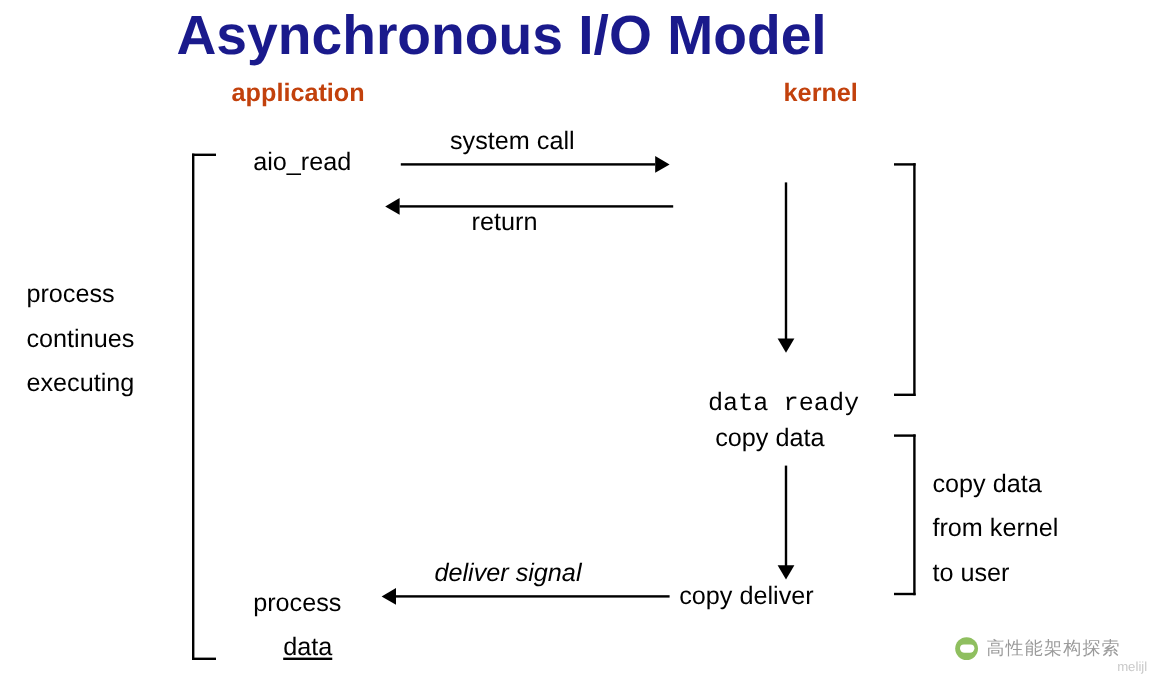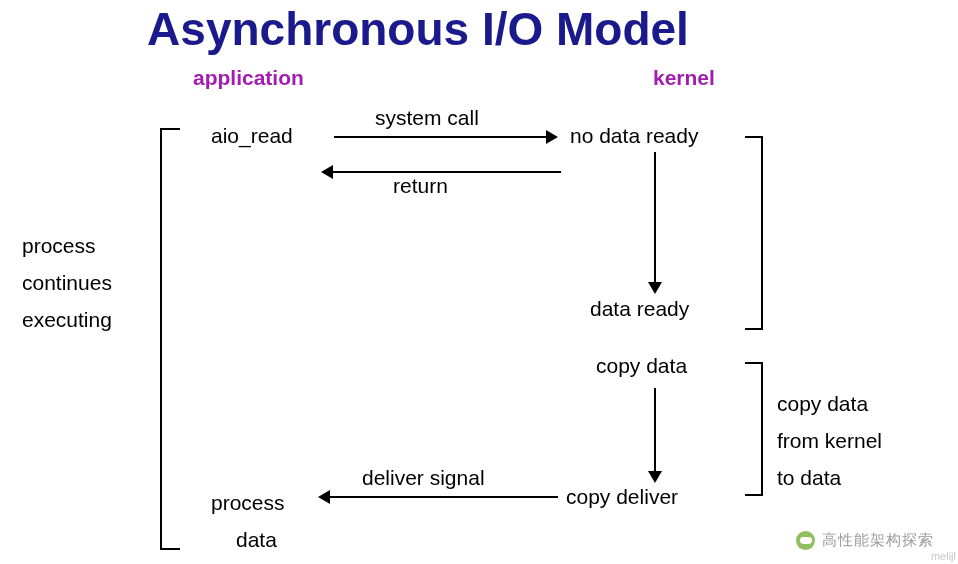--- a/index.html
+++ b/index.html
@@ -28,21 +28,21 @@
     font-size: 46px;
     font-weight: bold;
     color: #1a1a8c;
     letter-spacing: 0px;
     font-family: "Liberation Sans", sans-serif;
   }
   .col-head {
     position: absolute;
     font-size: 21px;
     font-weight: bold;
-    color: #a21caf;
+    color: #c2410c;
   }
   .lbl {
     position: absolute;
     font-size: 21px;
     color: #000000;
     white-space: nowrap;
   }
   .lbl.multi {
     white-space: normal;
     line-height: 37px;
@@ -133,45 +133,44 @@
   <div class="lbl" style="left:211px; top:124px;">aio_read</div>
 
   <div class="line hline" style="left:334px; top:136px; width:212px;"></div>
   <div class="arrow-r" style="left:546px; top:130px;"></div>
   <div class="lbl" style="left:375px; top:106px;">system call</div>
 
   <div class="line hline" style="left:333px; top:171px; width:228px;"></div>
   <div class="arrow-l" style="left:321px; top:165px;"></div>
   <div class="lbl" style="left:393px; top:174px;">return</div>
 
-  <div class="lbl" style="left:570px; top:124px;">no data ready</div>
 
   <div class="line vline" style="left:654px; top:152px; height:132px;"></div>
   <div class="arrow-d" style="left:648px; top:282px;"></div>
 
-  <div class="lbl" style="left:590px; top:297px;">data ready</div>
+  <div class="lbl" style="left:590px; top:326px;font-family:Liberation Mono, monospace;">data ready</div>
 
   <div class="brace" style="left:745px; top:136px; width:16px; height:190px;"></div>
 
   <div class="lbl" style="left:596px; top:354px;">copy data</div>
 
   <div class="line vline" style="left:654px; top:388px; height:85px;"></div>
   <div class="arrow-d" style="left:648px; top:471px;"></div>
 
   <div class="brace" style="left:745px; top:362px; width:16px; height:130px;"></div>
-  <div class="lbl multi" style="left:777px; top:385px; width:160px;"><span>copy data</span><br><span>from kernel</span><br><span>to data</span></div>
+  <div class="lbl multi" style="left:777px; top:385px; width:160px;"><span>copy data</span><br><span>from kernel</span><br><span>to user</span></div>
 
   <div class="lbl" style="left:566px; top:485px;">copy deliver</div>
 
   <div class="line hline" style="left:330px; top:496px; width:228px;"></div>
   <div class="arrow-l" style="left:318px; top:490px;"></div>
-  <div class="lbl" style="left:362px; top:466px;">deliver signal</div>
+  <div class="lbl" style="left:362px; top:466px;font-style:italic;">deliver signal</div>
 
   <div class="lbl" style="left:211px; top:491px;">process</div>
-  <div class="lbl" style="left:236px; top:528px;">data</div>
+  <div class="lbl" style="left:236px; top:528px;text-decoration:underline;">data</div>
 
   <div class="lbl multi" style="left:22px; top:227px; width:150px;"><span>process</span><br><span>continues</span><br><span>executing</span></div>
 
   <div class="watermark" style="right:24px; bottom:14px;">
     <span class="wm-logo"></span>
     <span class="wm-text">高性能架构探索</span>
   </div>
   <div class="wm-sub">melijl</div>
 
 </div>

